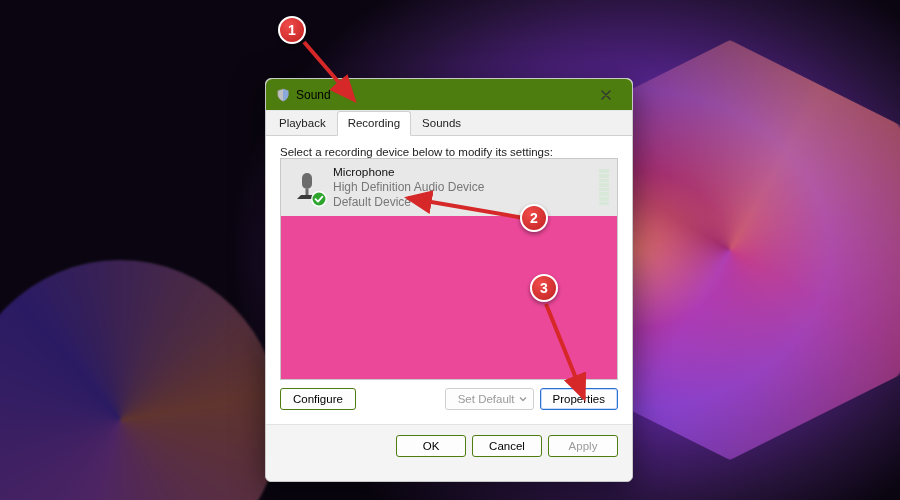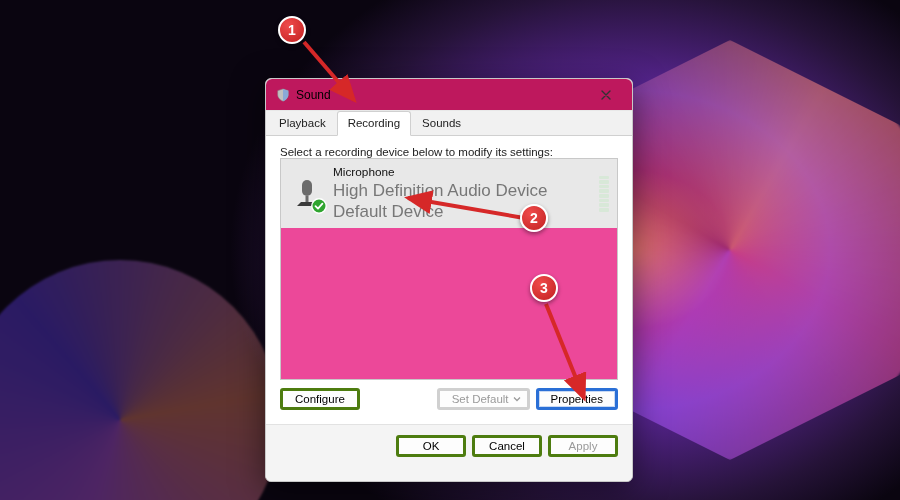--- a/index.html
+++ b/index.html
@@ -35,21 +35,21 @@
     width: 368px;
     background: #ffffff;
     border: 1px solid #c8c8c8;
     border-radius: 6px;
     box-shadow: 0 8px 32px rgba(0,0,0,0.5);
   }
   .titlebar {
     display: flex; align-items: center;
     height: 32px;
     padding: 0 6px 0 10px;
-    background: #be185d;
+    background: #4d7c0f;
     border-bottom: 1px solid #e8e8e8;
     border-radius: 6px 6px 0 0;
   }
   .titlebar .shield { width: 14px; height: 14px; margin-right: 6px; }
   .titlebar .title { flex: 1; font-size: 12px; color: #000; }
   .titlebar .close {
     width: 40px; height: 28px;
     display: flex; align-items: center; justify-content: center;
     border-radius: 4px;
     cursor: pointer;
@@ -95,40 +95,40 @@
   }
   .device-icon-wrap { position: relative; width: 36px; height: 36px; margin-right: 8px; flex-shrink: 0; }
   .mic-body { fill: #6b6b6b; }
   .mic-base { fill: #3b3b3b; }
   .check-badge {
     position: absolute; right: -2px; bottom: -2px;
     width: 16px; height: 16px;
   }
   .device-text { flex: 1; line-height: 1.25; }
   .device-name { font-size: 11.8px; color: #111; }
-  .device-sub  { font-size: 17px; color: #777; }
+  .device-sub  { font-size: 12px; color: #777; }
   .level-meter {
     width: 10px; height: 36px;
     display: flex; flex-direction: column-reverse; gap: 1px;
     margin-left: 6px;
   }
   .level-meter .bar { flex: 1; background: #d8e8d8; border-radius: 1px; }
 
   .button-row {
     display: flex; align-items: center;
     gap: 6px;
     margin-top: 8px;
   }
   .button-row .spacer { flex: 1; }
   .btn {
     height: 22px;
     padding: 0 12px;
     font-size: 11.5px;
     background: #fdfdfd;
-    border: 3px solid #4d7c0f;
+    border: 1px solid #4d7c0f;
     border-radius: 3px;
     cursor: pointer;
     display: inline-flex; align-items: center; gap: 4px;
   }
   .btn.disabled { color: #9a9a9a; border-color: #d0d0d0; cursor: default; justify-content: flex-end; }
   .btn.highlight { border-color: #2a6fd6; box-shadow: 0 0 0 1px rgba(42,111,214,0.25) inset; }
   .dropdown-btn { padding-right: 6px; }
   .dropdown-caret { width: 8px; height: 8px; }
 
   .footer {

